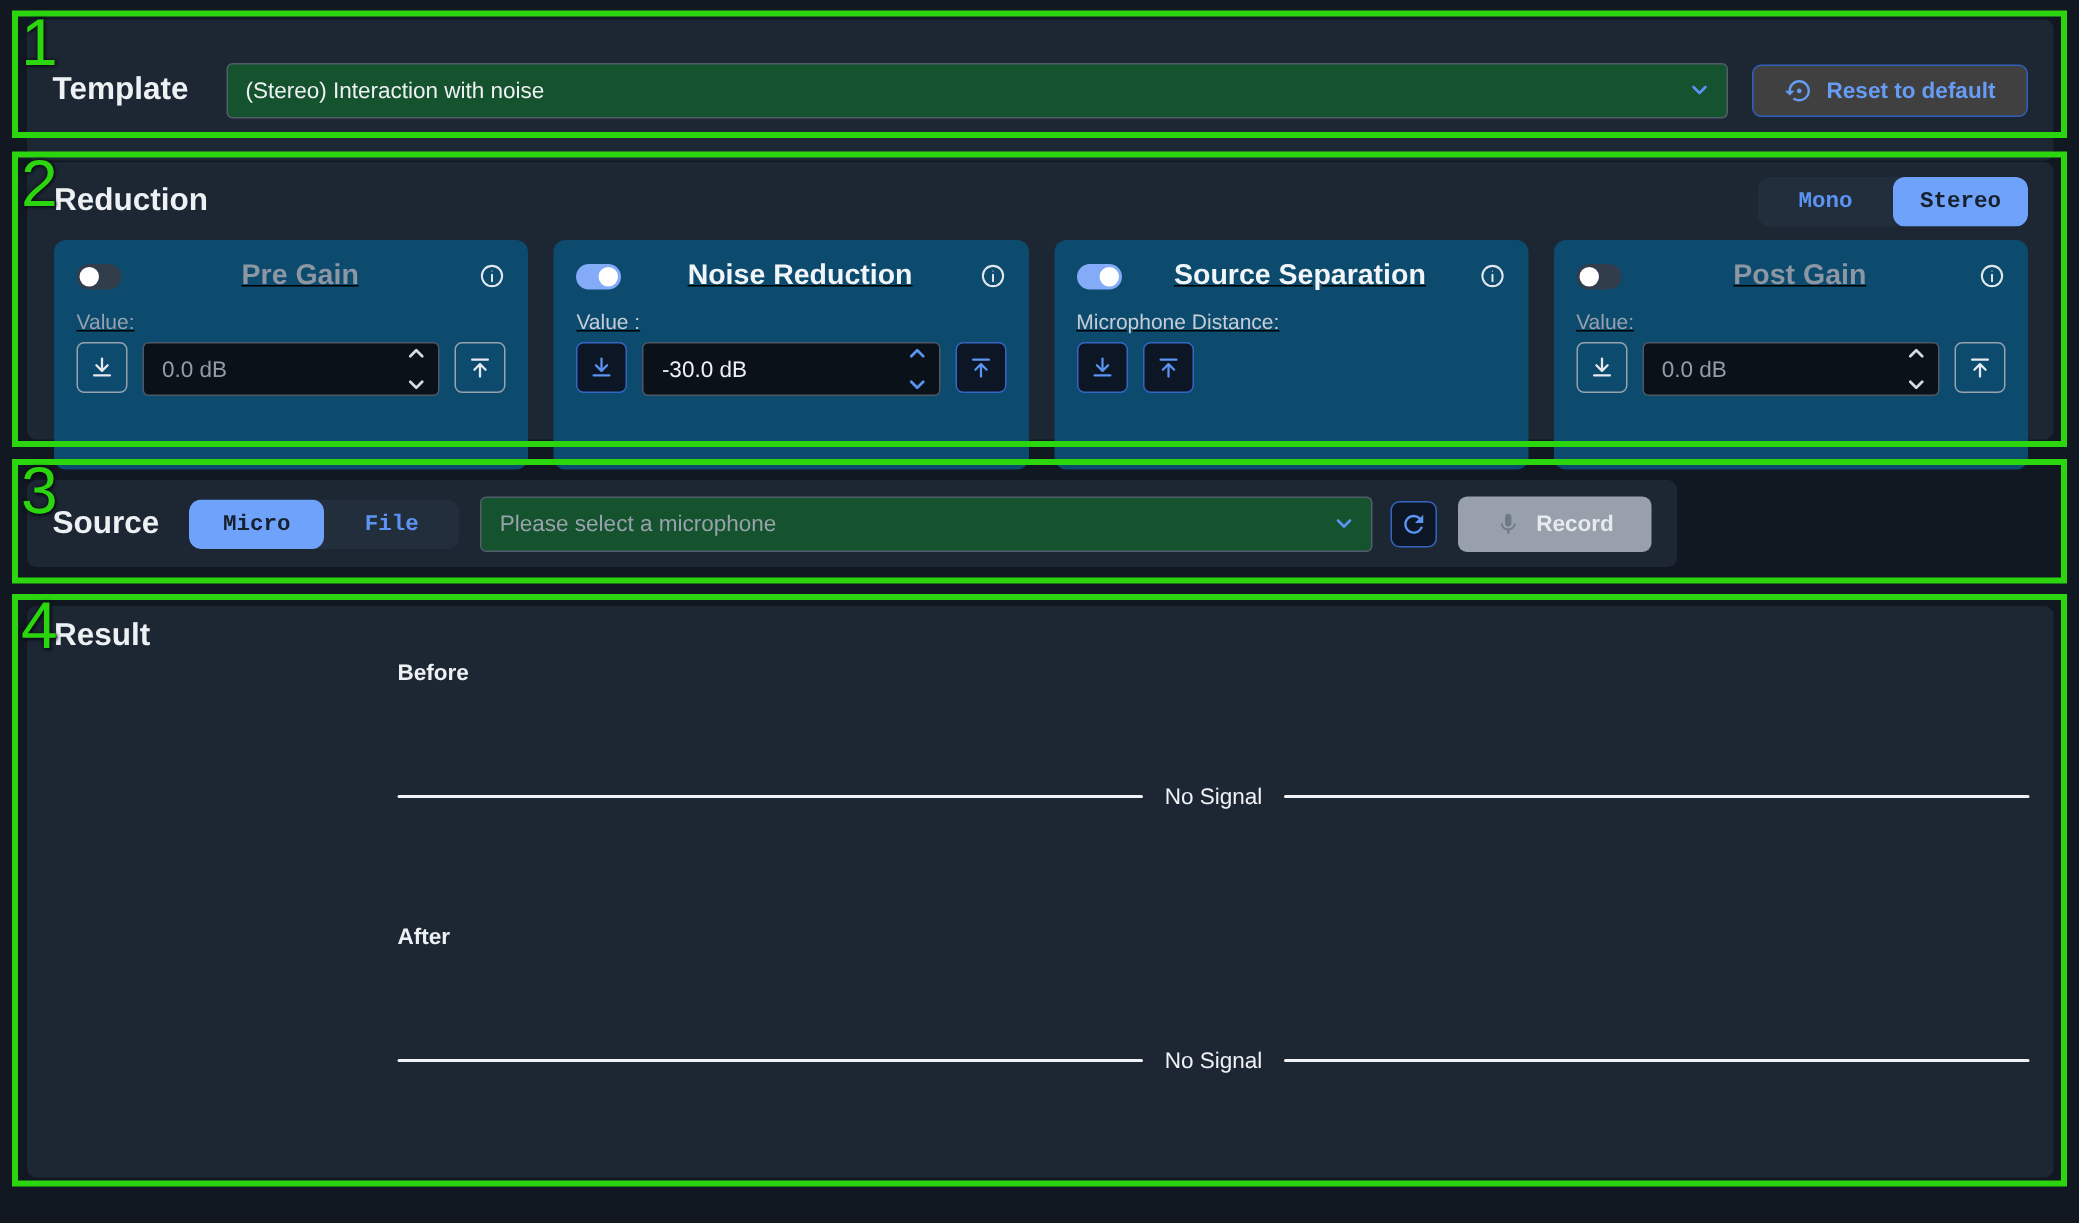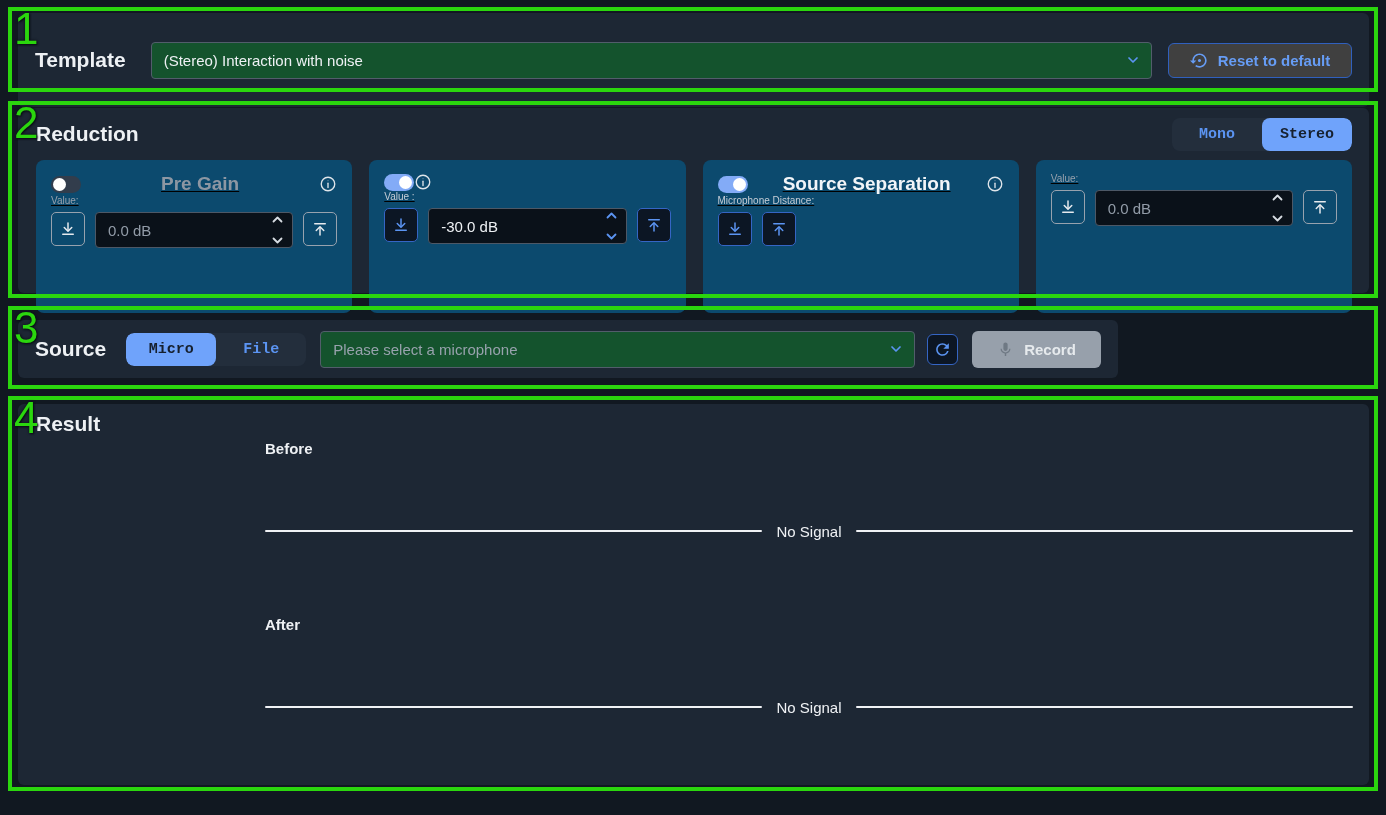--- a/index.html
+++ b/index.html
@@ -37,21 +37,21 @@
   .card-head { display:flex; align-items:center; }
   .card-title { flex:1; text-align:center; font-size:19px; font-weight:bold; color:#f2f5f8; }
   .card.off .card-title { color:#8d97a3; }
   .switch { width:30px; height:17px; border-radius:9px; background:#323d4c; position:relative;
     cursor:pointer; flex:none; }
   .switch .thumb { position:absolute; top:2px; left:2px; width:13px; height:13px;
     border-radius:50%; background:#fff; }
   .switch.on { background:#83abf7; }
   .switch.on .thumb { left:auto; right:2px; }
   .info-ic { color:#dfe5ea; flex:none; cursor:pointer; display:flex; }
-  .card-label { font-size:10px; color:#c6cdd6; }
+  .card-label { margin-top:11px; font-size:14px; color:#c6cdd6; }
   .card.off .card-label { color:#97a1ad; }
   .card-controls { margin-top:6px; display:flex; gap:10px; align-items:flex-start; }
   .icon-btn { width:34px; height:34px; border-radius:5px; border:1px solid #98a2ae;
     background:transparent; color:#e6eaee; display:flex; align-items:center;
     justify-content:center; cursor:pointer; flex:none; }
   .card.on .icon-btn { border-color:#3565c4; color:#5b94f2; background:#0c1624; }
   .num-wrap { position:relative; flex:1; height:36px; }
   .num-wrap input { width:100%; height:100%; background:#0a1119; border:1px solid #4d5866;
     border-radius:4px; color:#eef1f4; font-size:15px; padding:0 34px 0 12px;
     font-family:"Liberation Sans", sans-serif; }
@@ -182,20 +182,21 @@
             </span>
         </button>
       </div>
     </div>
 
     <div class="card on">
       <div class="card-head">
         <div class="switch on">
             <div class="thumb"></div>
           </div>
+        <div class="card-title">Noise Reduction</div>
         <span class="info-ic">
           <svg width="18" height="18" viewBox="0 0 24 24" fill="none" stroke="currentColor" stroke-width="1.8">
               <circle cx="12" cy="12" r="9"></circle>
               <line x1="12" y1="11" x2="12" y2="16.6" stroke-linecap="round"></line>
               <circle cx="12" cy="7.6" r="0.6" fill="currentColor" stroke="none"></circle>
             </svg>
         </span>
       </div>
       <div class="card-label">Value :</div>
       <div class="card-controls">
@@ -266,20 +267,33 @@
                 <line x1="5" y1="5" x2="19" y2="5"></line>
                 <line x1="12" y1="20" x2="12" y2="10"></line>
                 <polyline points="7 14 12 9 17 14"></polyline>
               </svg>
             </span>
         </button>
       </div>
     </div>
 
     <div class="card off">
+      <div class="card-head">
+        <div class="switch">
+            <div class="thumb"></div>
+          </div>
+        <div class="card-title">Post Gain</div>
+        <span class="info-ic">
+          <svg width="18" height="18" viewBox="0 0 24 24" fill="none" stroke="currentColor" stroke-width="1.8">
+              <circle cx="12" cy="12" r="9"></circle>
+              <line x1="12" y1="11" x2="12" y2="16.6" stroke-linecap="round"></line>
+              <circle cx="12" cy="7.6" r="0.6" fill="currentColor" stroke="none"></circle>
+            </svg>
+        </span>
+      </div>
       <div class="card-label">Value:</div>
       <div class="card-controls">
         <button class="icon-btn">
           <span style="display:flex">
               <svg width="18" height="18" viewBox="0 0 24 24" fill="none" stroke="currentColor" stroke-width="2" stroke-linecap="round" stroke-linejoin="round">
                 <line x1="12" y1="4" x2="12" y2="14"></line>
                 <polyline points="7 10 12 15 17 10"></polyline>
                 <line x1="5" y1="19" x2="19" y2="19"></line>
               </svg>
             </span>

